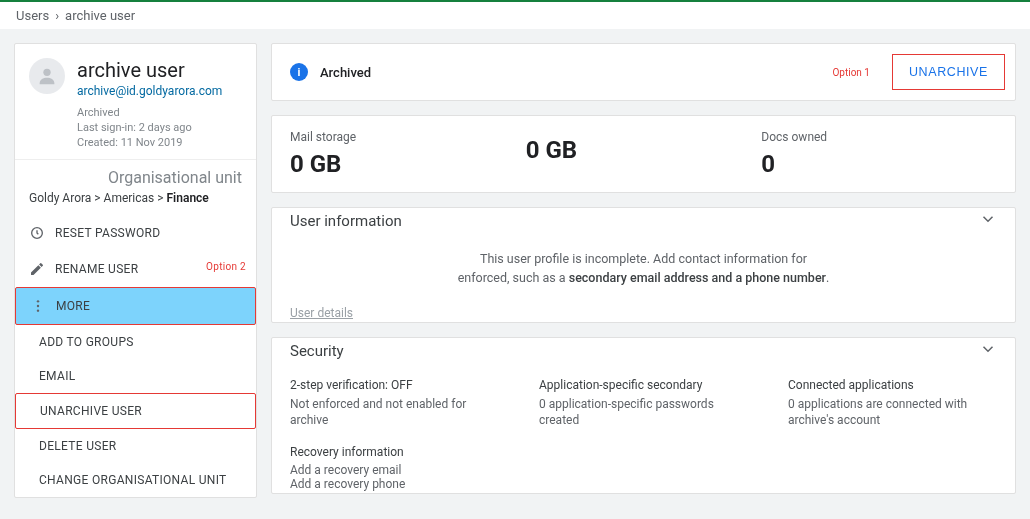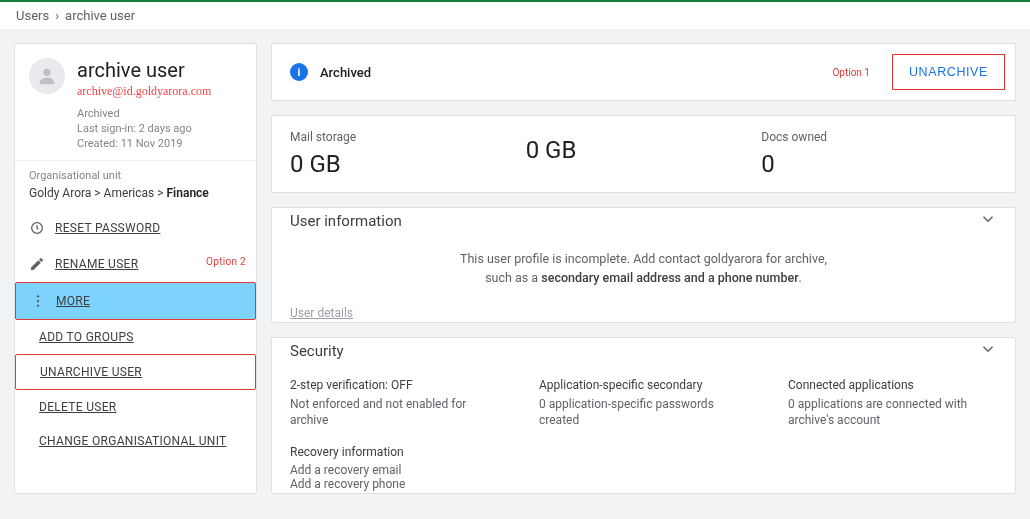--- a/index.html
+++ b/index.html
@@ -37,27 +37,27 @@
     color: #3c4043;
   }
   .profile { padding: 14px 14px 10px 14px; display: flex; gap: 12px; align-items: flex-start; }
   .avatar {
     width: 36px; height: 36px; border-radius: 50%;
     background: #e8eaed; display: flex; align-items: center; justify-content: center;
     color: #bdc1c6; flex-shrink: 0;
   }
   .avatar svg { width: 22px; height: 22px; }
   .profile-name { font-size: 20px; color: #202124; line-height: 1.2; }
-  .profile-email { font-size: 12px; color: #ef4444; margin-top: 2px; font-family: Liberation Serif, serif; }
+  .profile-email { font-size: 12px; color: #0369a1; margin-top: 2px; }
   .profile-meta { font-size: 11px; color: #80868b; margin-top: 8px; display: flex; flex-direction: column; gap: 2px; }
   .orgunit { padding: 8px 14px 10px 14px; border-top: 1px solid #eee; }
-  .orgunit-label { font-size: 11px; color: #80868b; }
+  .orgunit-label { font-size: 16px; color: #80868b; text-align: right; }
   .orgunit-path { font-size: 12px; color: #3c4043; margin-top: 4px; }
   .orgunit-path .strong { font-weight: 600; color: #202124; }
-  .action-list { display: flex; flex-direction: column; text-decoration: underline; }
+  .action-list { display: flex; flex-direction: column; }
   .action-item {
     display: flex; align-items: center; gap: 10px;
     padding: 10px 14px; font-size: 12px; color: #3c4043;
     cursor: pointer; letter-spacing: .3px;
     position: relative;
   }
   .action-item .aicon { width: 16px; height: 16px; color: #5f6368; display:flex; align-items:center; justify-content:center;}
   .action-item.more { background: #7dd3fc; }
   .hl-red { border: 1.5px solid #e53935; border-radius: 2px; }
   .option-tag { position: absolute; right: 10px; top: 10px; font-size: 10px; color: #e53935; }
@@ -78,21 +78,21 @@
   .unarchive-wrap { margin-left: auto; display:flex; align-items:center; gap: 22px; }
   .opt1 { font-size: 10px; color: #e53935; }
   .unarchive-btn {
     color: #1a73e8; font-size: 12.5px; font-weight: 500; letter-spacing: .6px;
     border: 1.5px solid #e53935; padding: 10px 16px; cursor: pointer;
     background: transparent;
   }
 
   .stats { display: flex; padding: 14px 18px; }
   .stat-label { font-size: 12px; color: #5f6368; }
-  .stat-value { font-size: 24px; color: #202124; margin-top: 6px; }
+  .stat-value { font-size: 24px; color: #202124; margin-top: 6px; font-weight: bold; }
   .stat { flex: 1; }
 
   .section-head { display: flex; align-items: center; font-size: 15px; color: #3c4043; }
   .section-head .chev { margin-left: auto; color: #5f6368; }
   .section-body { margin-top: 18px; color: #5f6368; font-size: 12.5px; }
   .section-body .center { text-align: center; max-width: 380px; margin: 0 auto; line-height: 1.5; }
   .section-body .center b { color: #3c4043; font-weight: 500; }
   .userdetails-link { color: #9aa0a6; font-size: 12px; margin-top: 18px; display: inline-block; }
 
   .sec-cols { display: flex; gap: 40px; margin-top: 16px; font-size: 12px; color: #5f6368; }
@@ -166,20 +166,23 @@
               <circle cx="12" cy="12" r="1.8"></circle>
               <circle cx="12" cy="19" r="1.8"></circle>
             </svg>
         </span>
         <span>MORE</span>
       </div>
       <div class="submenu">
         <div class="action-item">
           <span>ADD TO GROUPS</span>
         </div>
+        <div class="action-item">
+          <span>EMAIL</span>
+        </div>
         <div class="action-item hl-red">
           <span>UNARCHIVE USER</span>
         </div>
         <div class="action-item">
           <span>DELETE USER</span>
         </div>
         <div class="action-item">
           <span>CHANGE ORGANISATIONAL UNIT</span>
         </div>
       </div>
@@ -216,21 +219,21 @@
       <div class="section-head">
         <span>User information</span>
         <span class="chev">
           <svg viewBox="0 0 24 24" width="18" height="18" fill="none" stroke="currentColor" stroke-width="2">
               <path d="M6 9l6 6 6-6"></path>
             </svg>
         </span>
       </div>
       <div class="section-body">
         <div class="center">
-          <span>This user profile is incomplete. Add contact goldyarora for archive, such as a </span><b>secondary email address and a phone number</b><span>.</span>
+          <span>This user profile is incomplete. Add contact information for enforced, such as a </span><b>secondary email address and a phone number</b><span>.</span>
         </div>
       </div>
       <a href="#" class="userdetails-link">User details</a>
     </div>
 
     <div class="card">
       <div class="section-head">
         <span>Security</span>
         <span class="chev">
           <svg viewBox="0 0 24 24" width="18" height="18" fill="none" stroke="currentColor" stroke-width="2">

